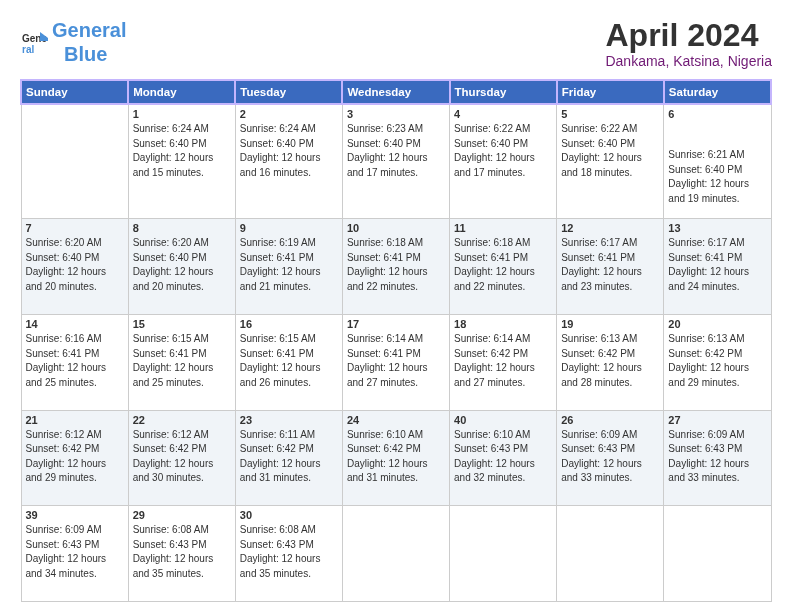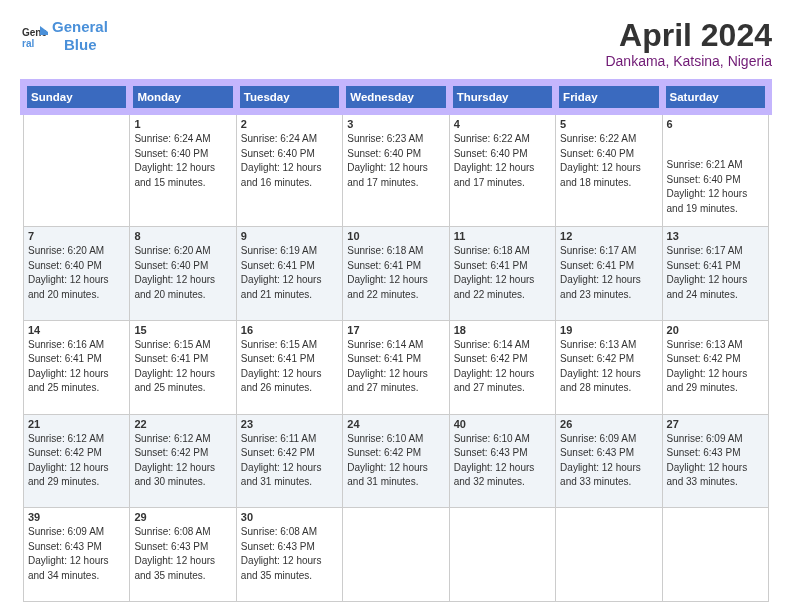--- a/index.html
+++ b/index.html
@@ -22,34 +22,33 @@
       justify-content: space-between;
       align-items: flex-start;
       margin-bottom: 10px;
     }
     .logo {
       display: flex;
       align-items: center;
       gap: 4px;
     }
     .logo-text {
-      font-size: 15px;
+      font-size: 20px;
       font-weight: bold;
       color: #333;
       line-height: 1.2;
     }
     .logo-text span {
       color: #4a90d9;
     }
     .logo-icon {
       width: 28px;
       height: 28px;
     }
     .title-block {
-      text-align: right;
     }
     .main-title {
       font-size: 32px;
       font-weight: bold;
       color: #333;
       line-height: 1.1;
     }
     .sub-title {
       font-size: 14px;
       color: #701a75;
@@ -59,21 +58,21 @@
       border-collapse: collapse;
       flex: 1;
     }
     .calendar th {
       background: #3a6abf;
       color: #ffffff;
       font-size: 11.5px;
       font-weight: bold;
       padding: 5px 4px;
       text-align: left;
-      border: 7px solid #c4b5fd;
+      border: 2px solid #c4b5fd;
     }
     .calendar td {
       vertical-align: top;
       border: 1px solid #cccccc;
       padding: 3px 4px;
       width: 14.28%;
       font-size: 9px;
       color: #333;
       background: #ffffff;
       height: 88px;

